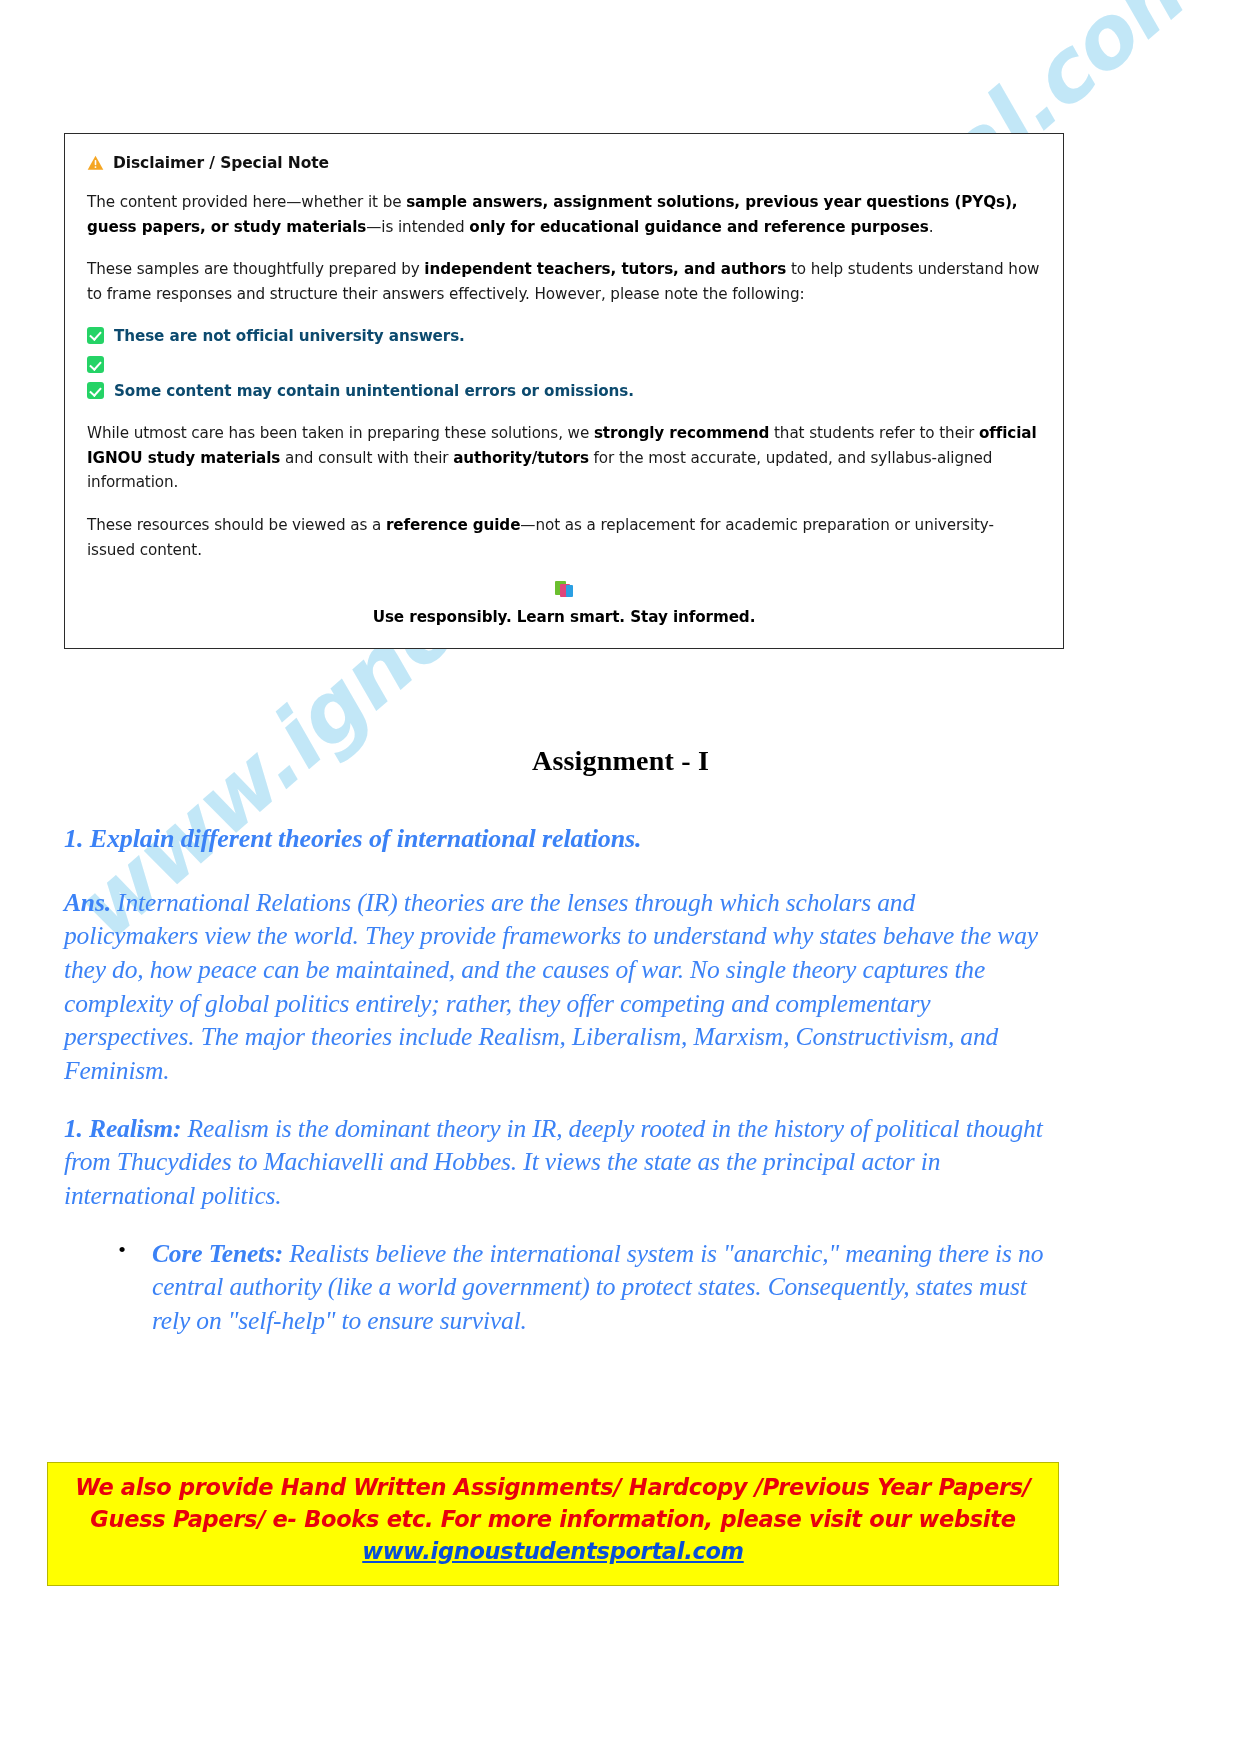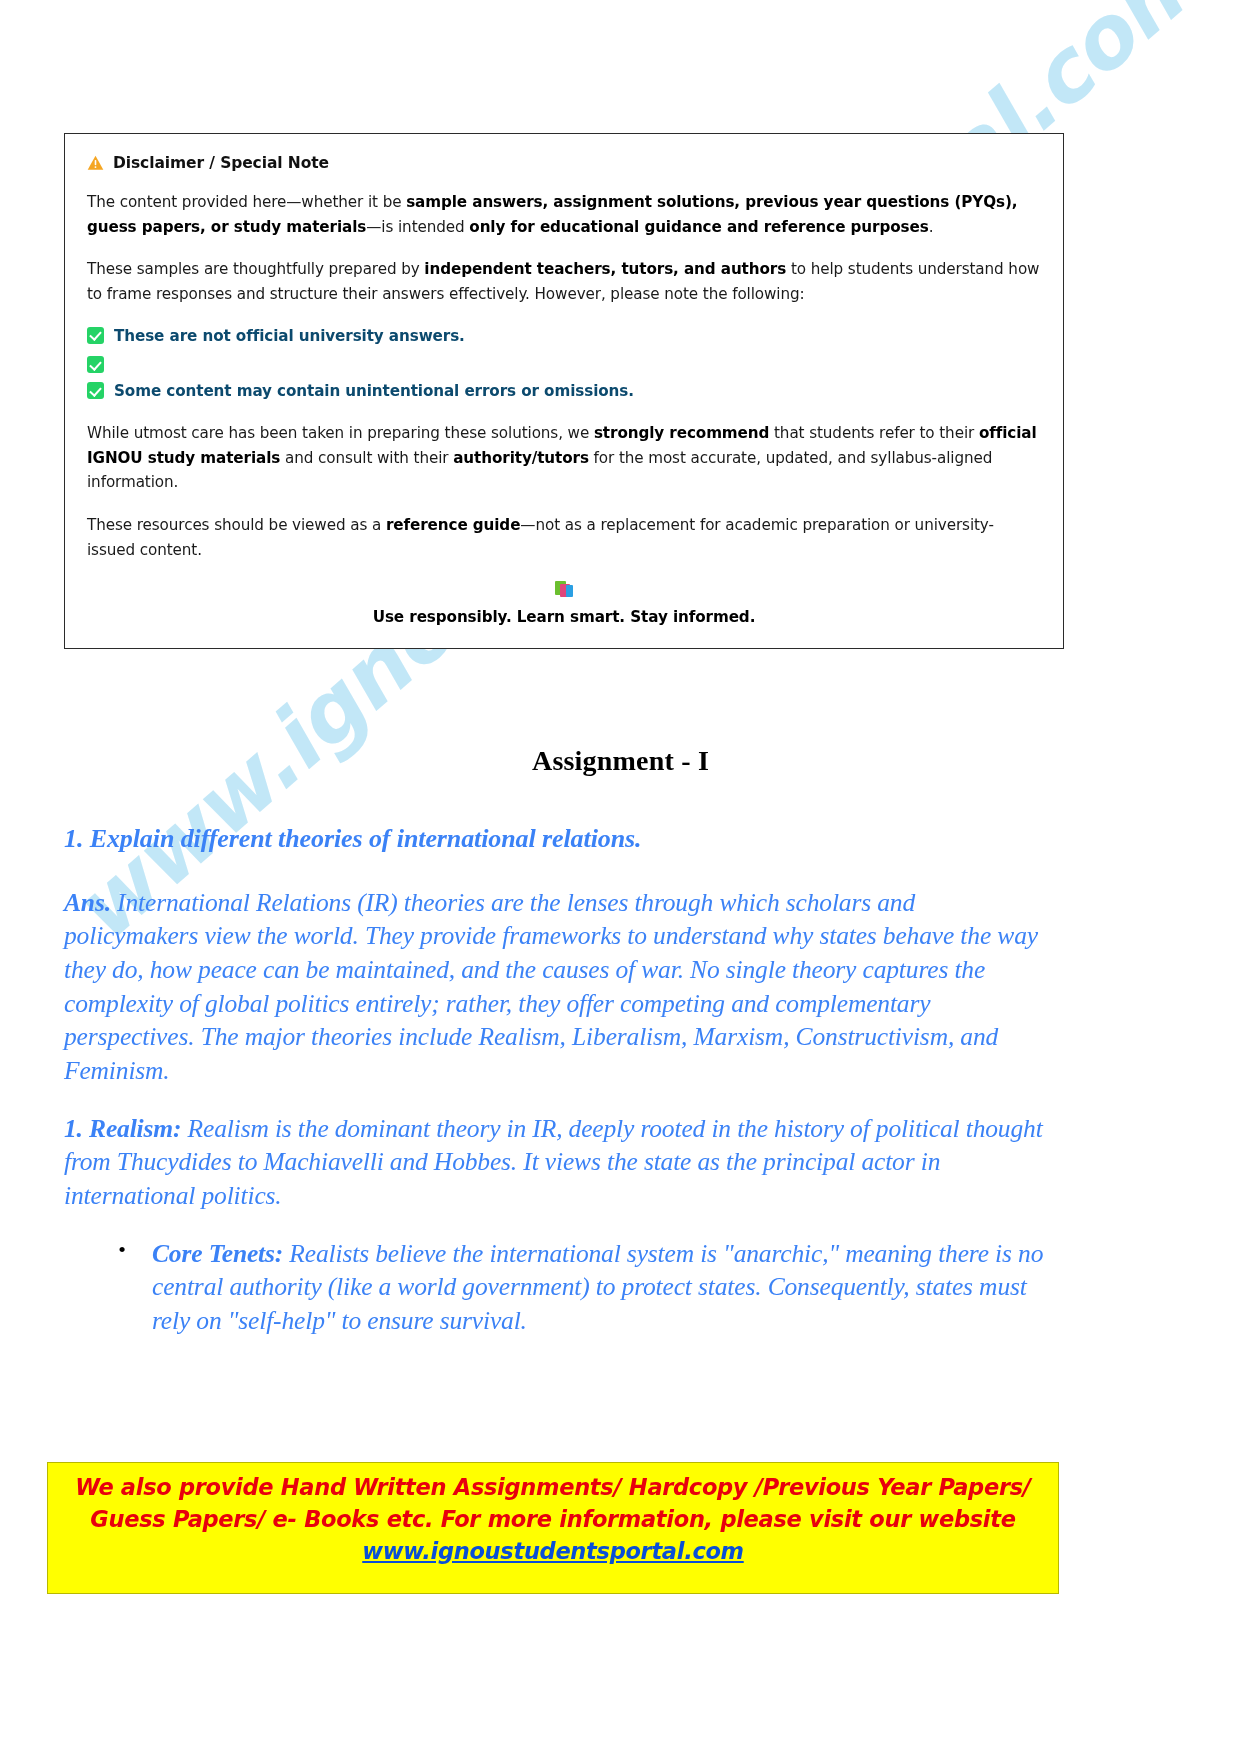--- a/index.html
+++ b/index.html
@@ -206,21 +206,21 @@
 
   
   #footer-banner {
     position: absolute;
     left: 47px;
     top: 1462px;
     width: 1012px;
     background: #ffff00;
     border: 1px solid #b8b800;
     box-sizing: border-box;
-    padding: 9px 12px 25px 12px;
+    padding: 9px 12px 17px 12px;
     text-align: center;
     font-family: "DejaVu Sans", sans-serif;
     font-style: italic;
     font-weight: 700;
     font-size: 22.5px;
     line-height: 1.42;
     color: #e8000d;
     letter-spacing: -0.3px;
   }
   #footer-banner .site-link {

